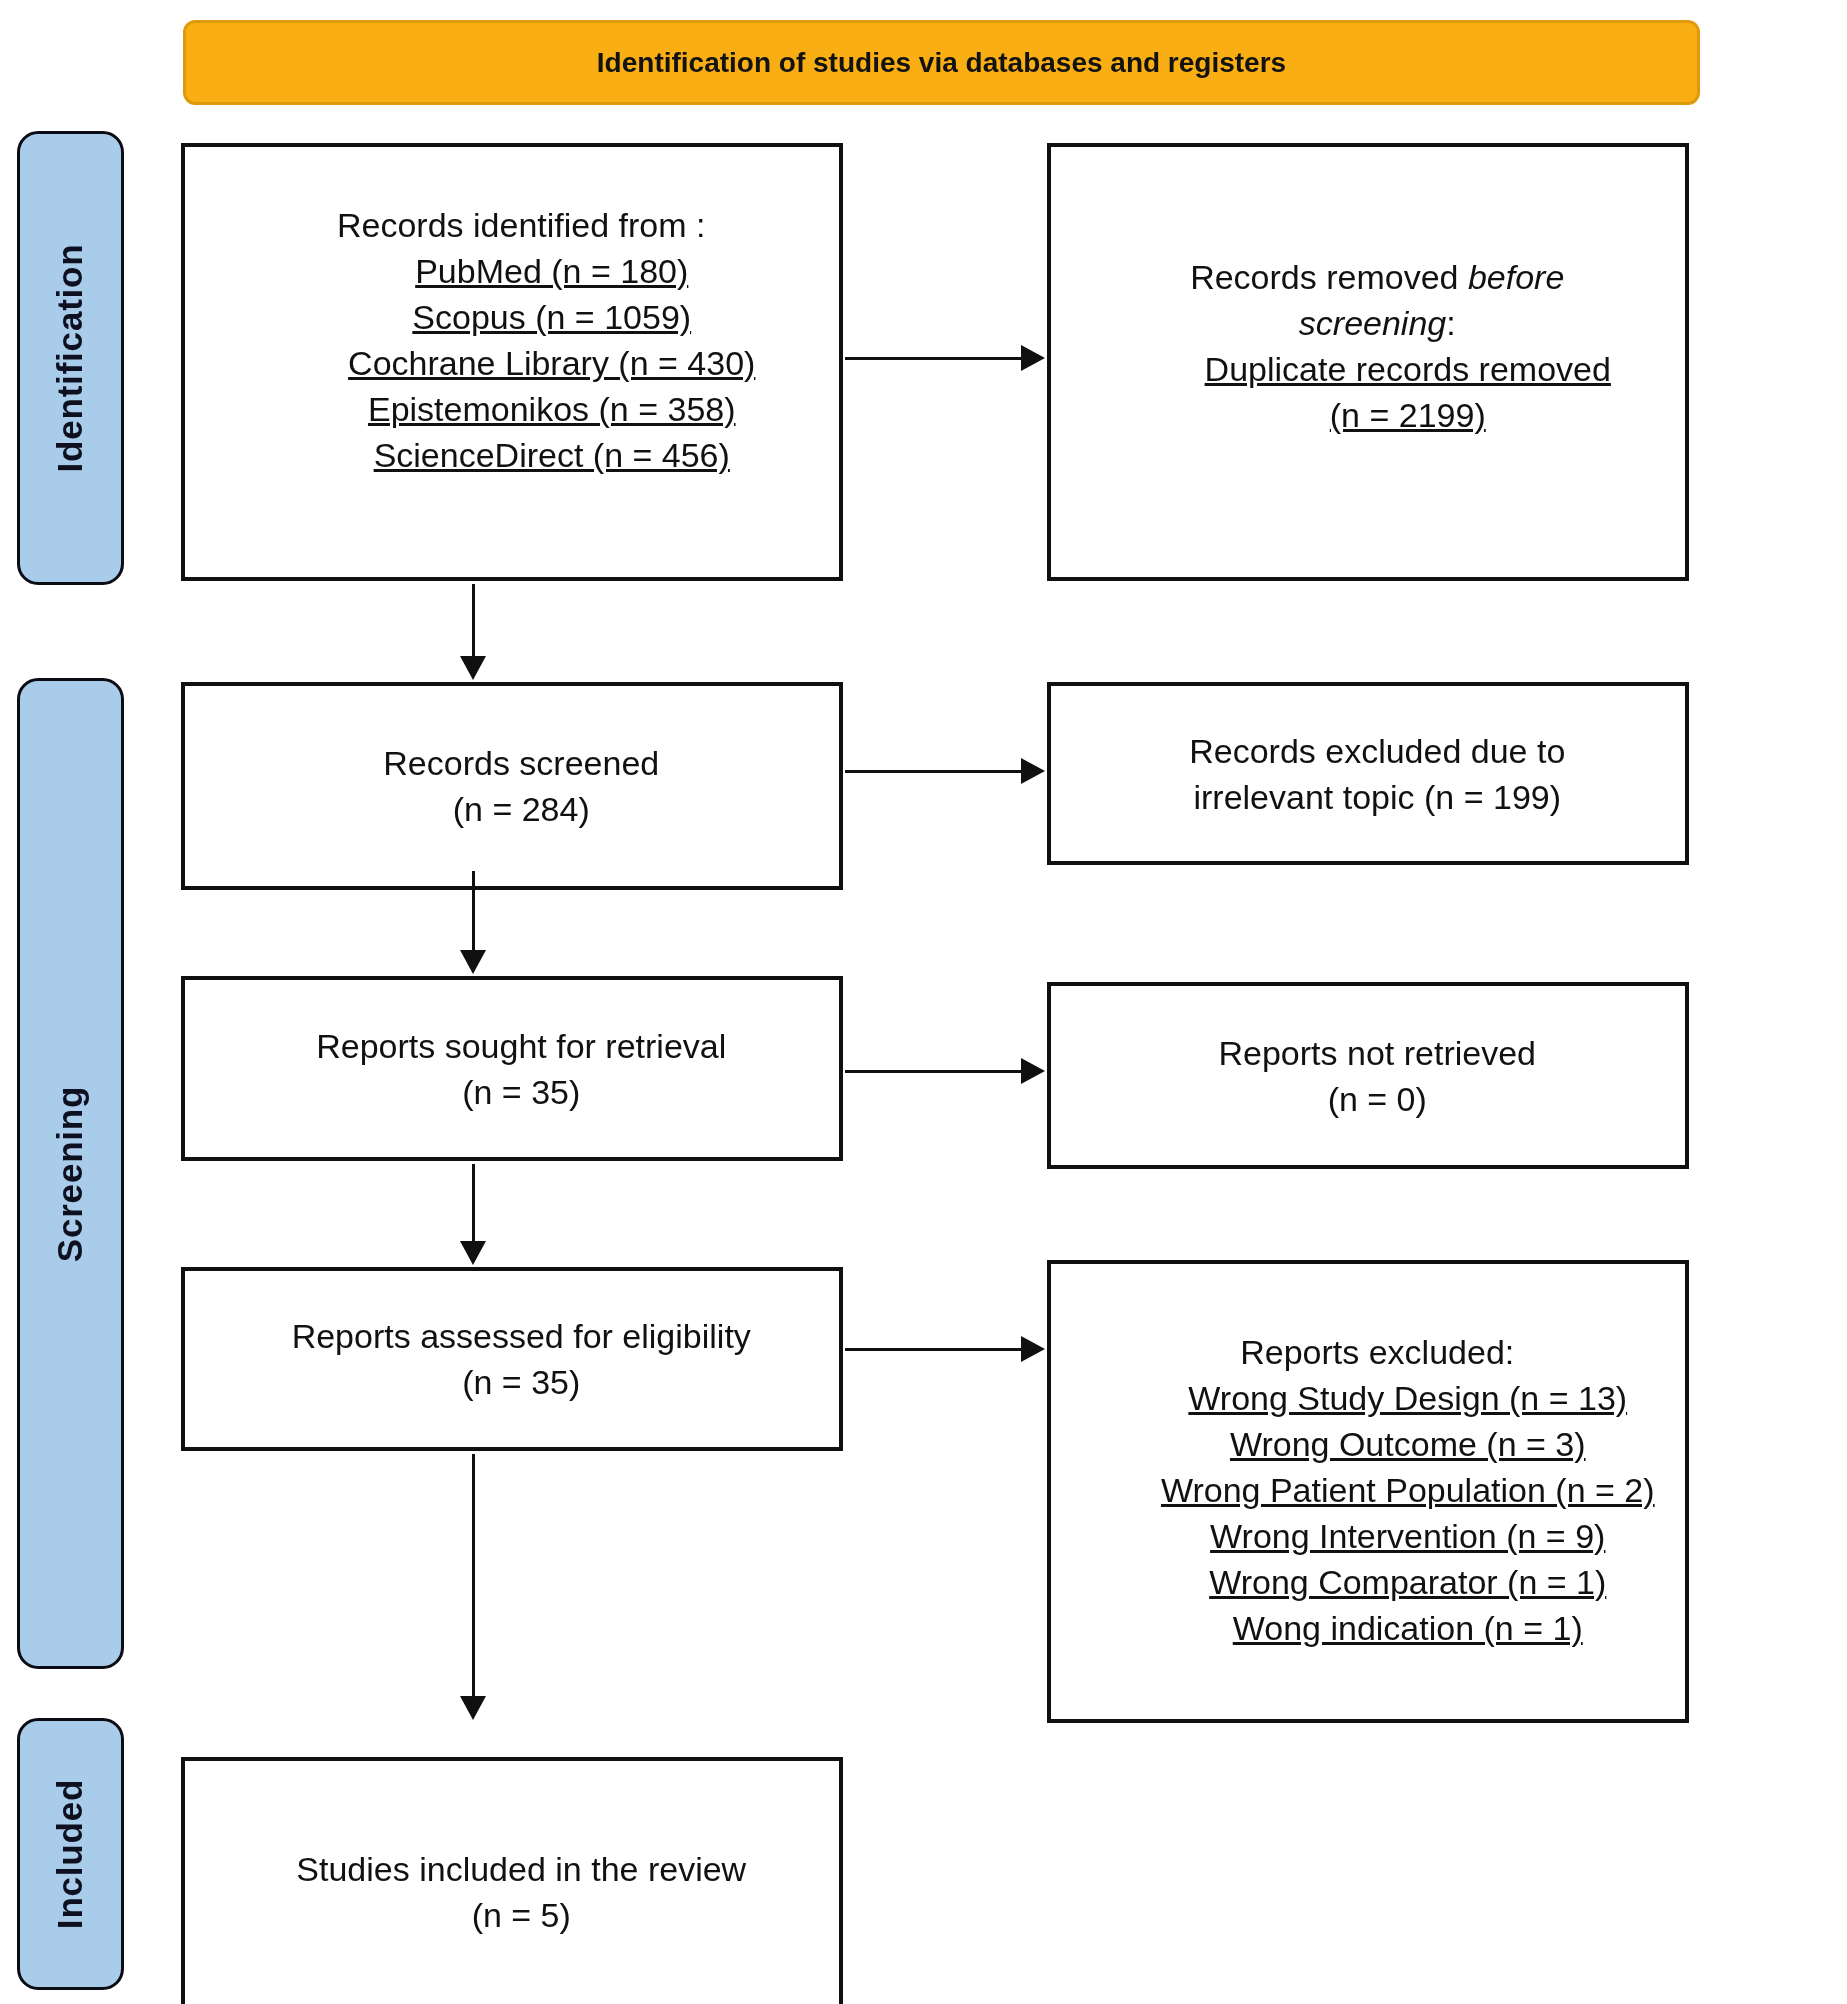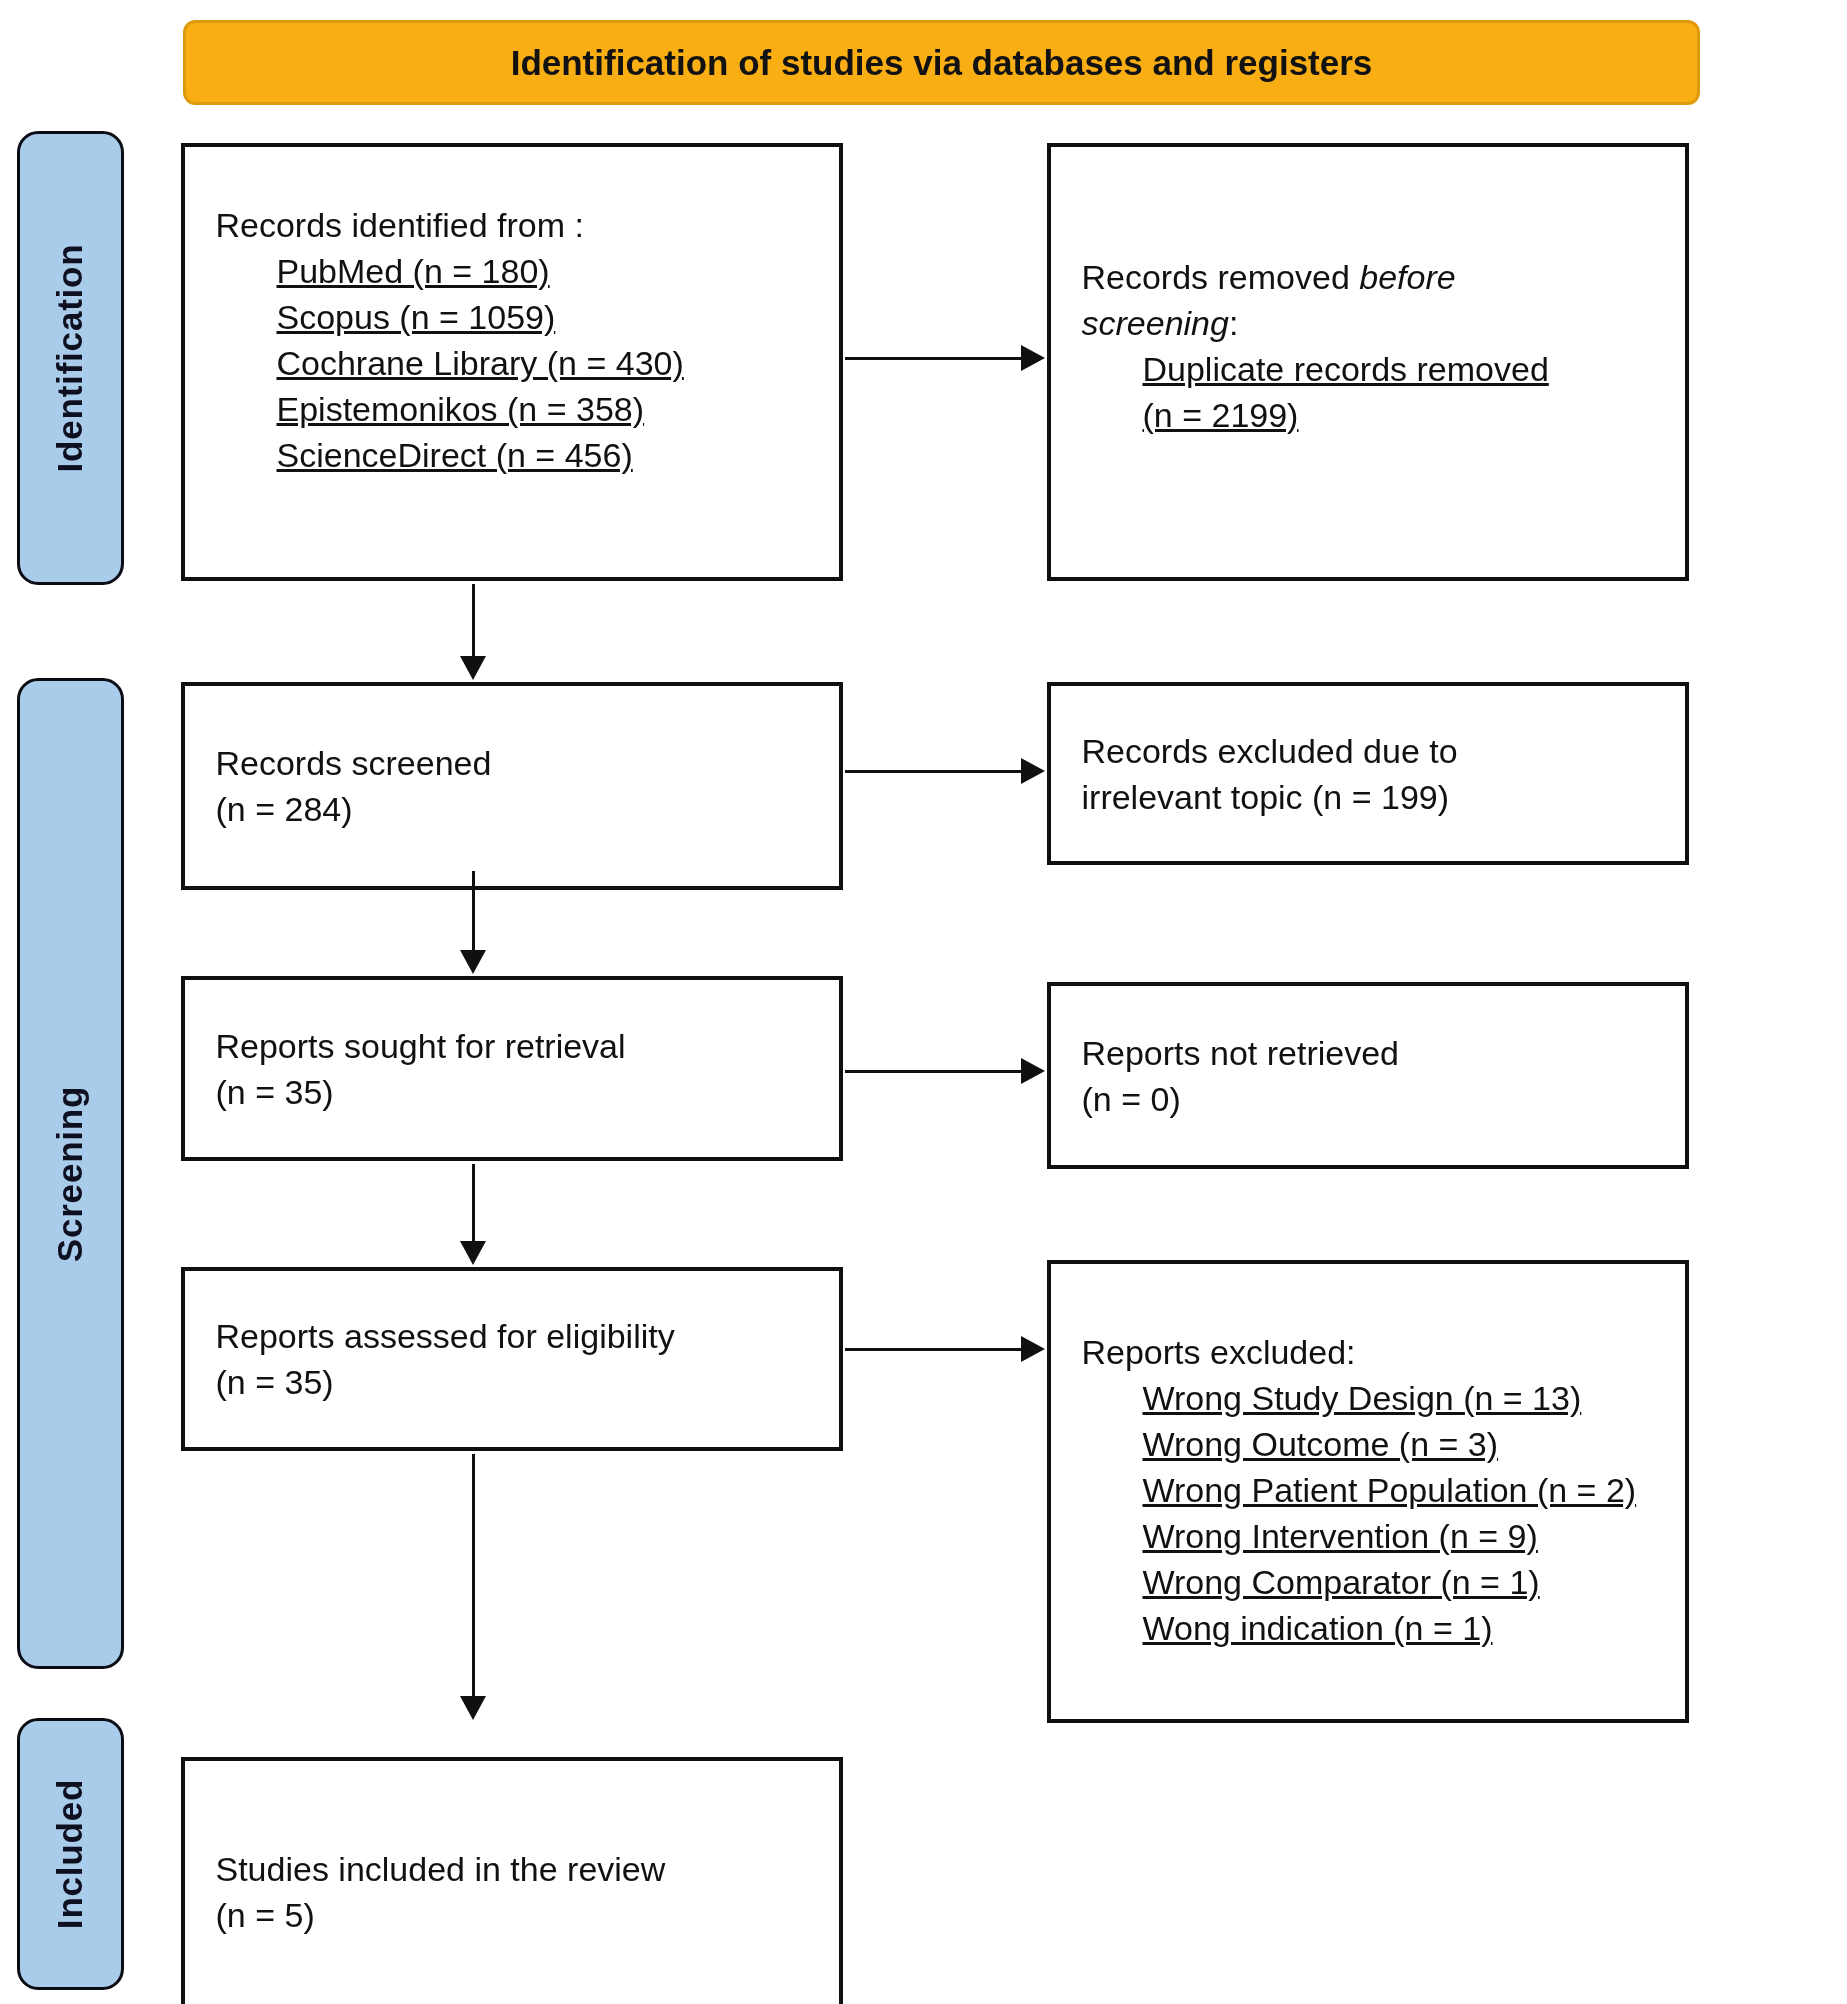--- a/index.html
+++ b/index.html
@@ -15,21 +15,21 @@
   
   .banner {
     position: absolute;
     left: 183px; top: 20px;
     width: 1517px; height: 85px;
     background: var(--banner-bg, #F9AE14);
     border: 3px solid var(--banner-border, #DE9A0C);
     border-radius: 12.2px;
     box-sizing: border-box;
     display: flex; align-items: center; justify-content: center;
-    font-size: 35px; font-weight: bold; color: #121212;
+    font-size: 28px; font-weight: bold; color: #121212;
   }
 
   
   .stage {
     position: absolute;
     left: 17px; width: 107px;
     background: var(--stage-bg, #A9CCEA);
     border: 3.8px solid #0c0c14;
     border-radius: 21.3px;
     box-sizing: border-box;
@@ -47,21 +47,21 @@
   .stage-included       { top: 1718px; height: 272px; }
 
   
   .fbox {
     position: absolute;
     background: #ffffff;
     border: 4.6px solid #101010;
     box-sizing: border-box;
     font-size: 34px; line-height: 46px; color: #111111;
   }
-  .fbox .pad { padding-left: 30.5px; padding-right: 12px; }
+  .fbox .pad { padding-left: 30.5px; padding-right: 12px; text-align: center; }
   .col-left  { left: 181px;  width: 662px; }
   .col-right { left: 1047px; width: 642px; }
 
   .box-records-identified { top: 143px;  height: 438px; padding-top: 55px; }
   .box-records-removed    { top: 143px;  height: 438px; padding-top: 107px; }
   .box-records-screened   { top: 682px;  height: 208px; display:flex; flex-direction:column; justify-content:center; }
   .box-records-excluded   { top: 682px;  height: 183px; display:flex; flex-direction:column; justify-content:center; }
   .box-reports-sought     { top: 976px; height: 185px; display:flex; flex-direction:column; justify-content:center; }
   .box-reports-not-retrieved { top: 982px; height: 187px; display:flex; flex-direction:column; justify-content:center; }
   .box-reports-assessed   { top: 1267px; height: 184px; display:flex; flex-direction:column; justify-content:center; }

